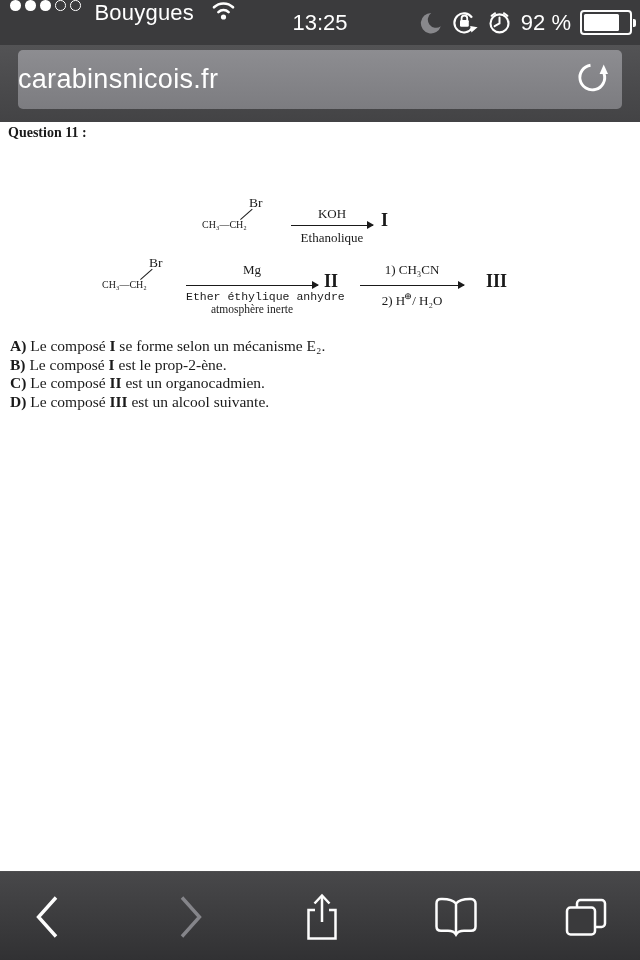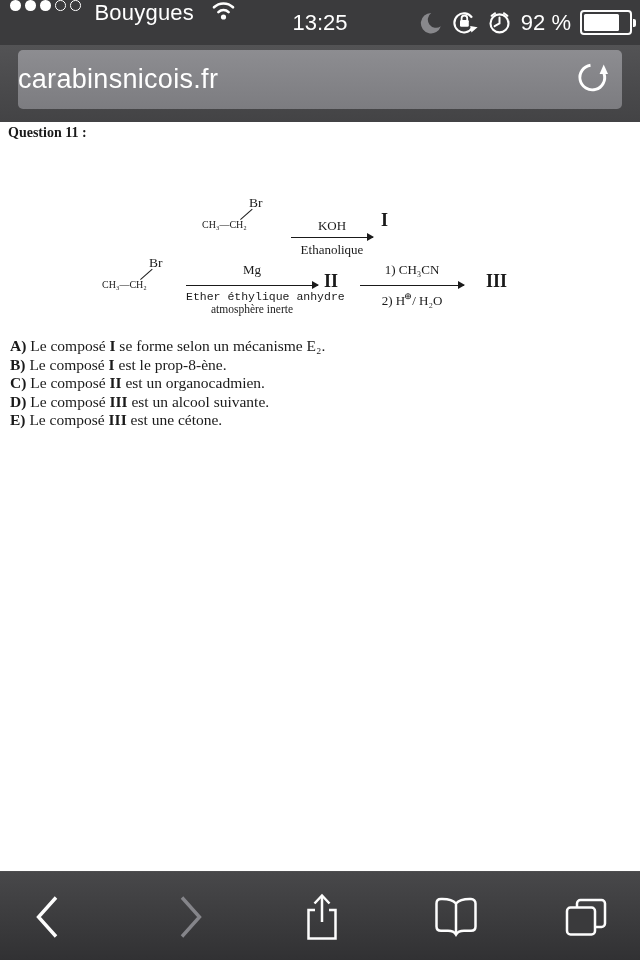--- a/index.html
+++ b/index.html
@@ -125,21 +125,21 @@
   <main class="content">
     <h3 class="q-heading">Question 11 :</h3>
 
 
     <div class="scheme" id="scheme1">
       <div class="mol" style="left:202px;top:0;">
         <span class="mol-br">Br</span>
         <i class="bond"></i>
         <span class="mol-chain">CH₃—CH₂</span>
       </div>
-      <div class="arrow-wrap" style="left:291px;top:12px;width:82px;">
+      <div class="arrow-wrap" style="left:291px;top:0;width:82px;">
         <span class="arr-top" style="top:11px;">KOH</span>
         <div class="arr-line" style="top:30px;">
             <i class="ah"></i>
           </div>
         <span class="arr-bot" style="top:35px;">Ethanolique</span>
       </div>
       <span class="product" style="left:381px;top:15px;">I</span>
     </div>
 
     <div class="scheme" id="scheme2">
@@ -162,24 +162,23 @@
         <div class="arr-line" style="top:32px;">
             <i class="ah"></i>
           </div>
         <span class="arr-bot" style="top:37px;"><span>2) H</span><sup class="oplus">⊕</sup><span>/ H₂O</span></span>
       </div>
       <span class="product" style="left:486px;top:18px;">III</span>
     </div>
 
     <div class="props">
       <p class="prop"><b>A)</b> <span>Le composé </span><b>I</b><span> se forme selon un mécanisme E₂.</span></p>
-      <p class="prop"><b>B)</b> <span>Le composé </span><b>I</b><span> est le prop-8-ène.</span></p>
+      <p class="prop"><b>B)</b> <span>Le composé </span><b>I</b><span> est le prop-2-ène.</span></p>
       <p class="prop"><b>C)</b> <span>Le composé </span><b>II</b><span> est un organocadmien.</span></p>
       <p class="prop"><b>D)</b> <span>Le composé </span><b>III</b><span> est un alcool suivante.</span></p>
-      <p class="prop"><b>E)</b> <span>Le composé </span><b>III</b><span> est une cétone.</span></p>
     </div>
   </main>
 
   <footer class="toolbar">
     <button class="tb-btn" style="left:12px;">
       <svg width="26" height="46" viewBox="0 0 26 46">
         <path d="M22 3.5 L4.5 23 L22 42.5" fill="none" stroke="#fdfdfd" stroke-width="3.4"></path>
       </svg>
     </button>
     <button class="tb-btn" style="left:156px;">

